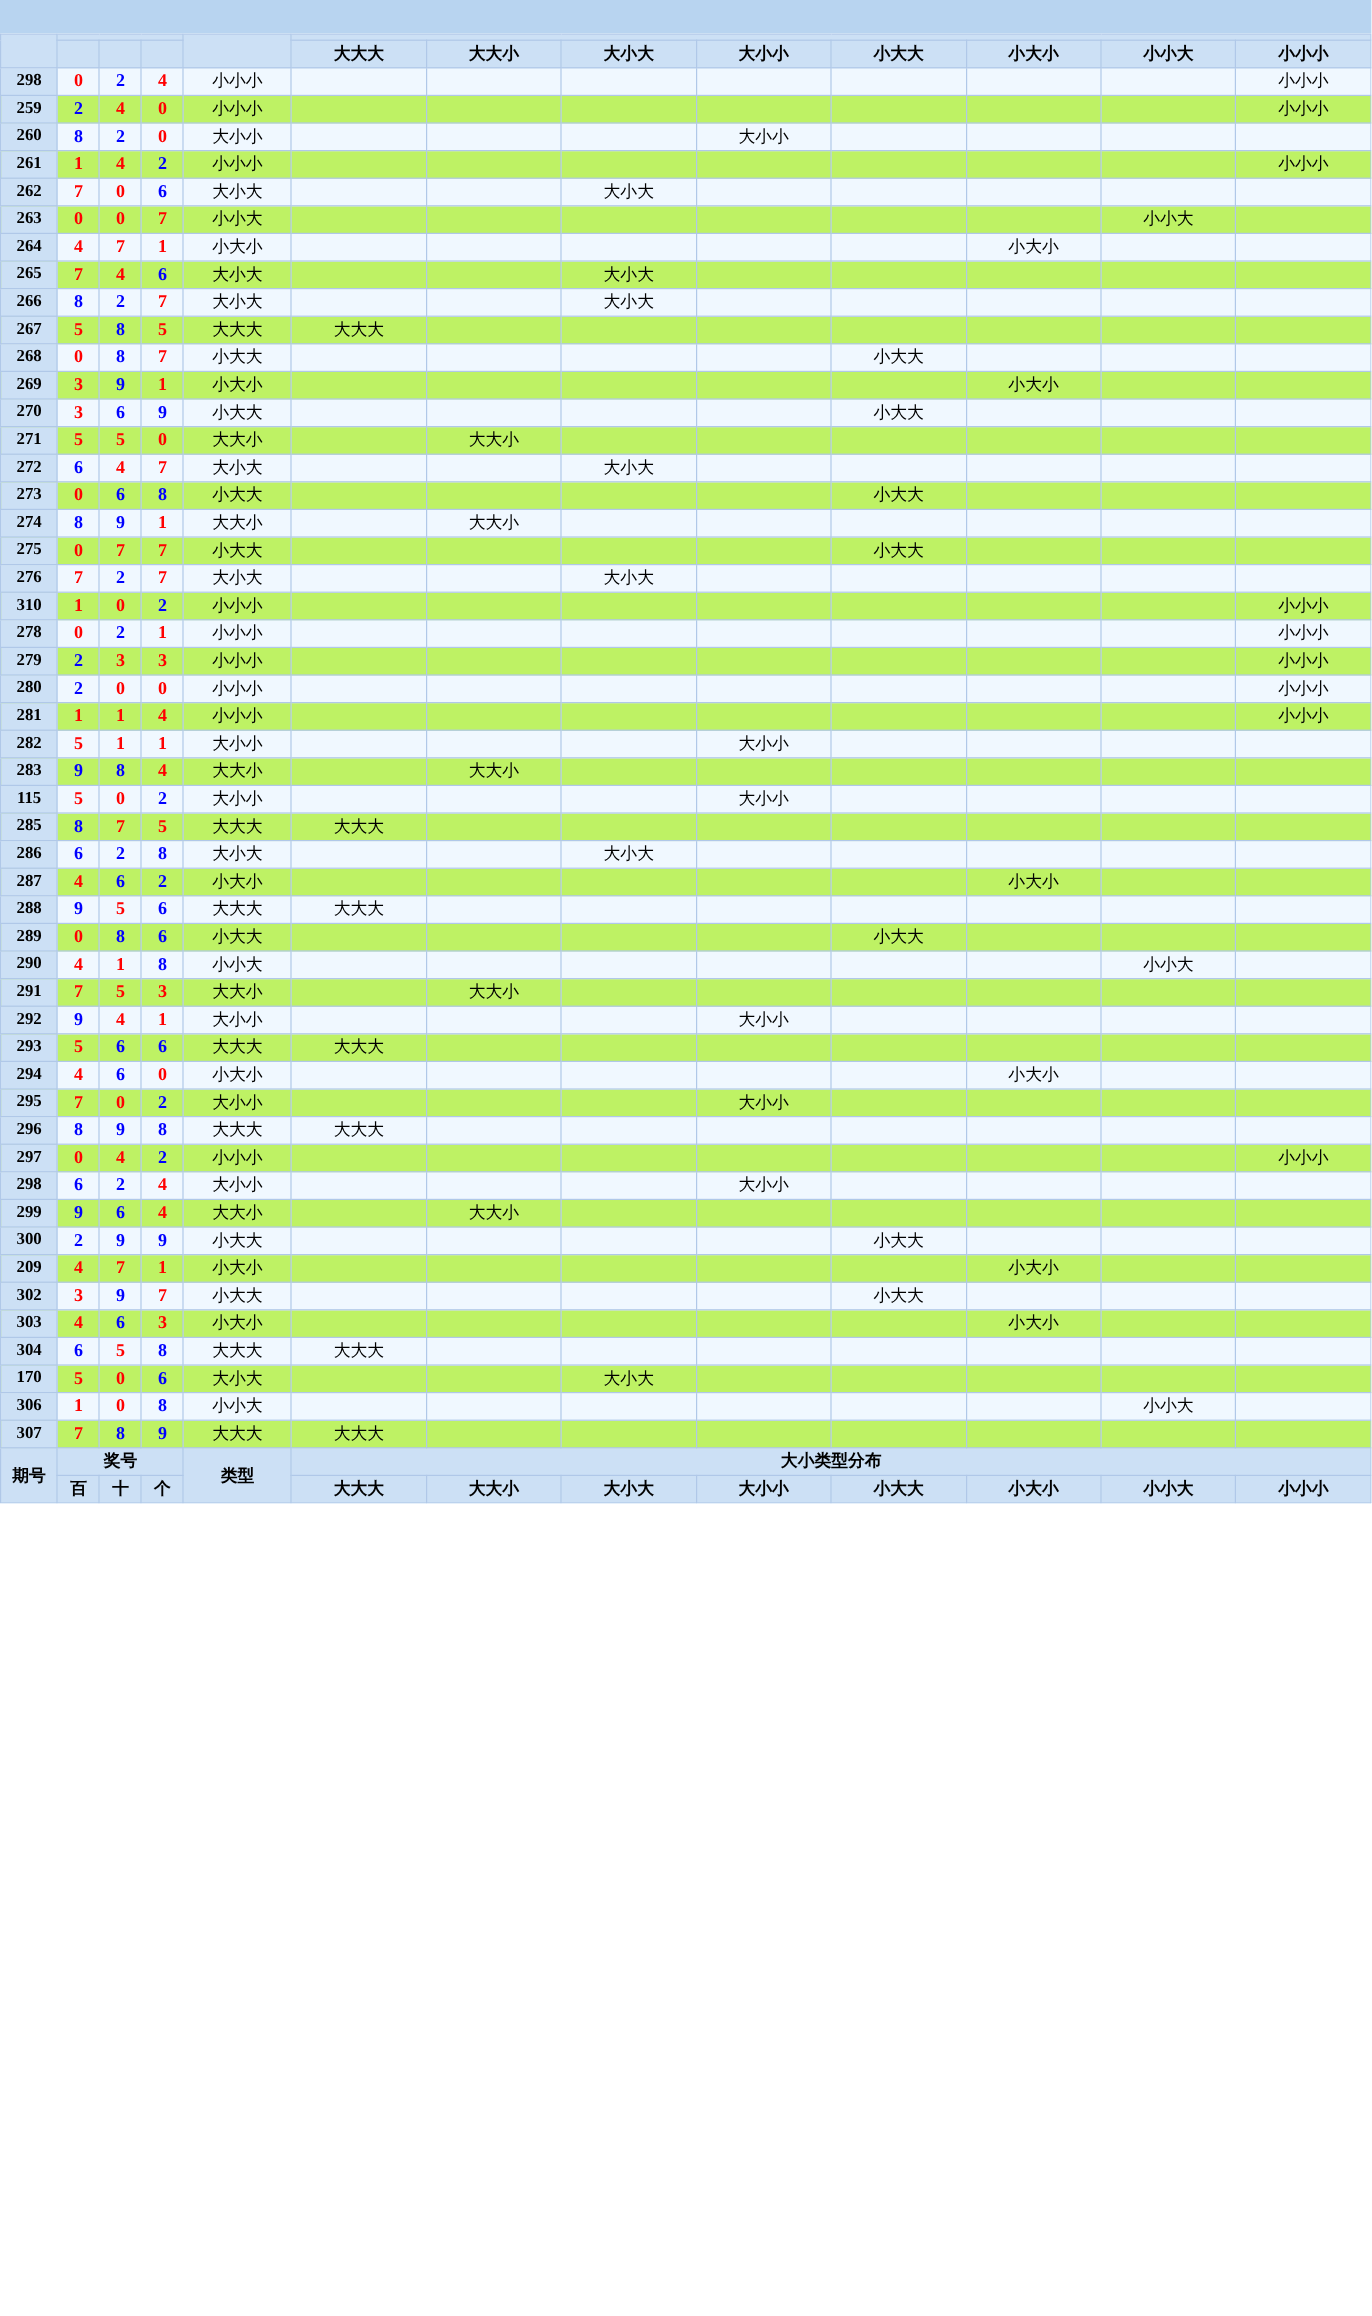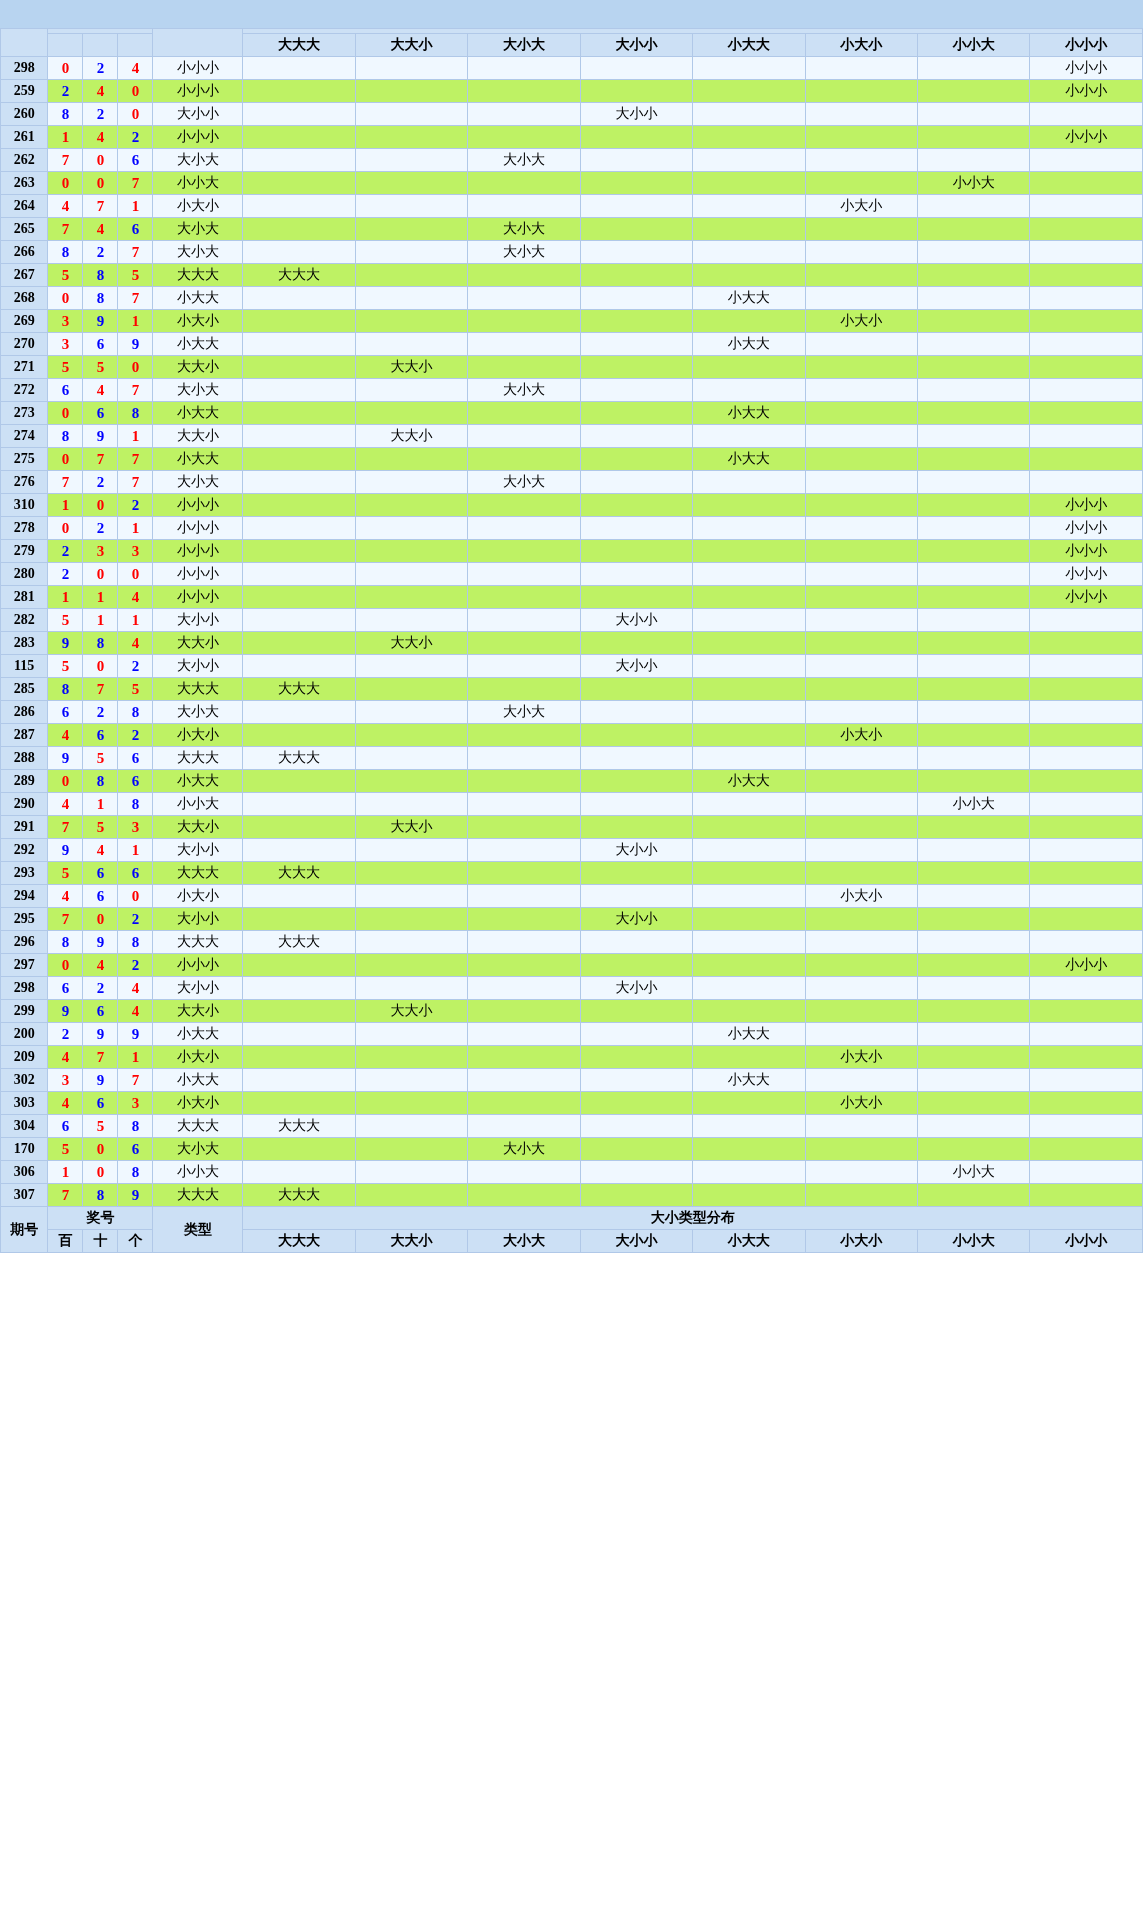--- a/index.html
+++ b/index.html
@@ -731,21 +731,21 @@
             <td class="dist-text"></td>
             <td class="dist-text">大大小</td>
             <td class="dist-text"></td>
             <td class="dist-text"></td>
             <td class="dist-text"></td>
             <td class="dist-text"></td>
             <td class="dist-text"></td>
             <td class="dist-text"></td>
           </tr>
           <tr class="row-even">
-            <td class="col-qihao">200</td>
+            <td class="col-qihao">300</td>
             <td class="num-blue">2</td>
             <td class="num-blue">9</td>
             <td class="num-blue">9</td>
             <td class="type-text">小大大</td>
             <td class="dist-text"></td>
             <td class="dist-text"></td>
             <td class="dist-text"></td>
             <td class="dist-text"></td>
             <td class="dist-text">小大大</td>
             <td class="dist-text"></td>

